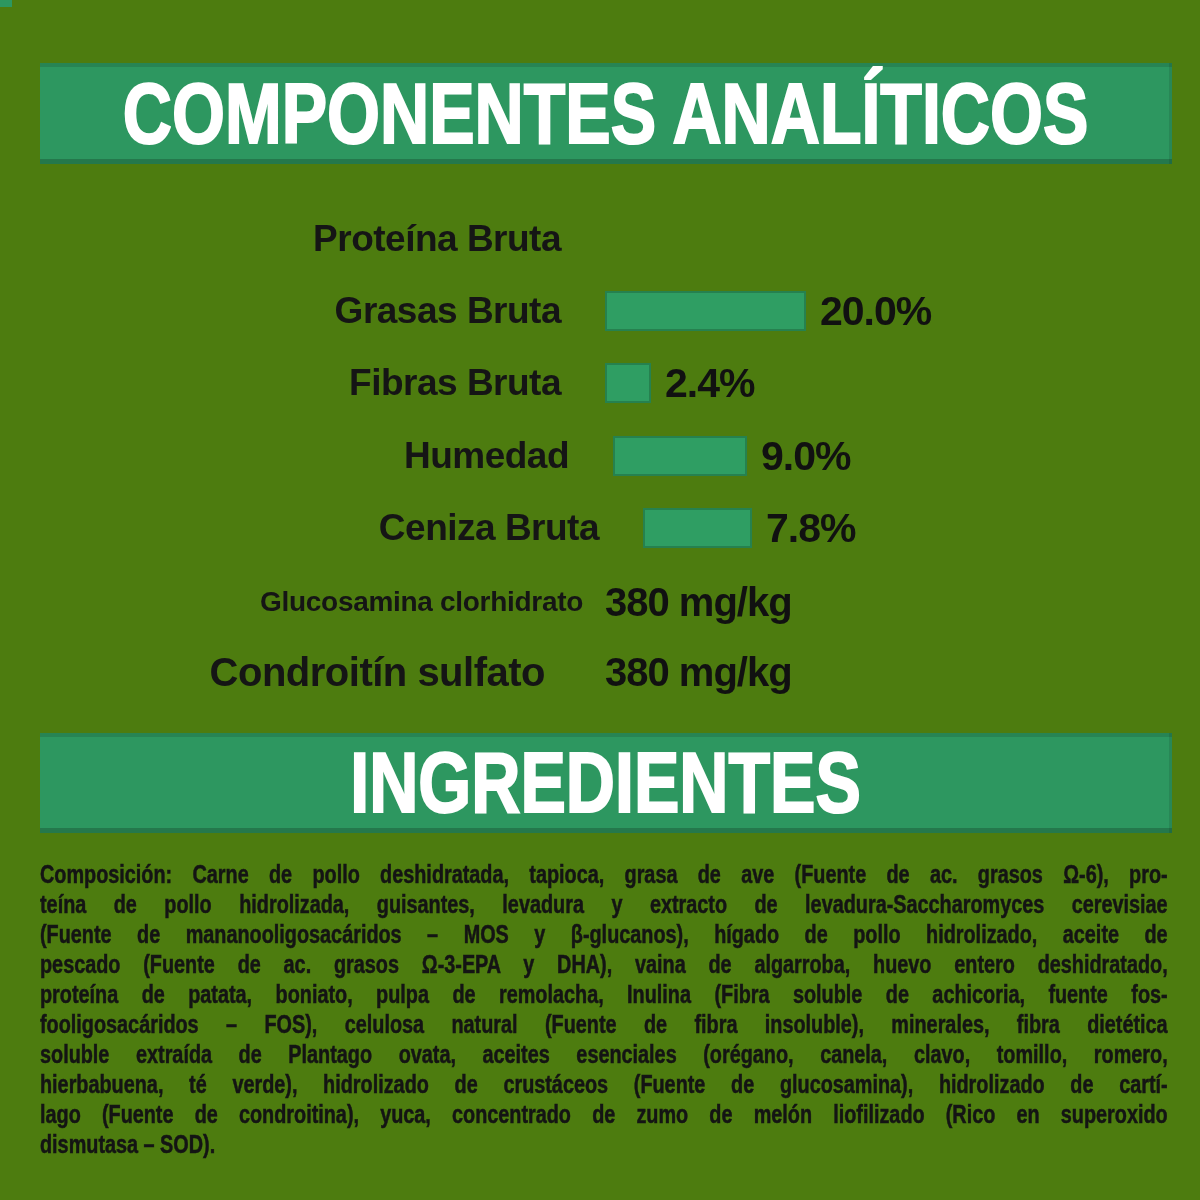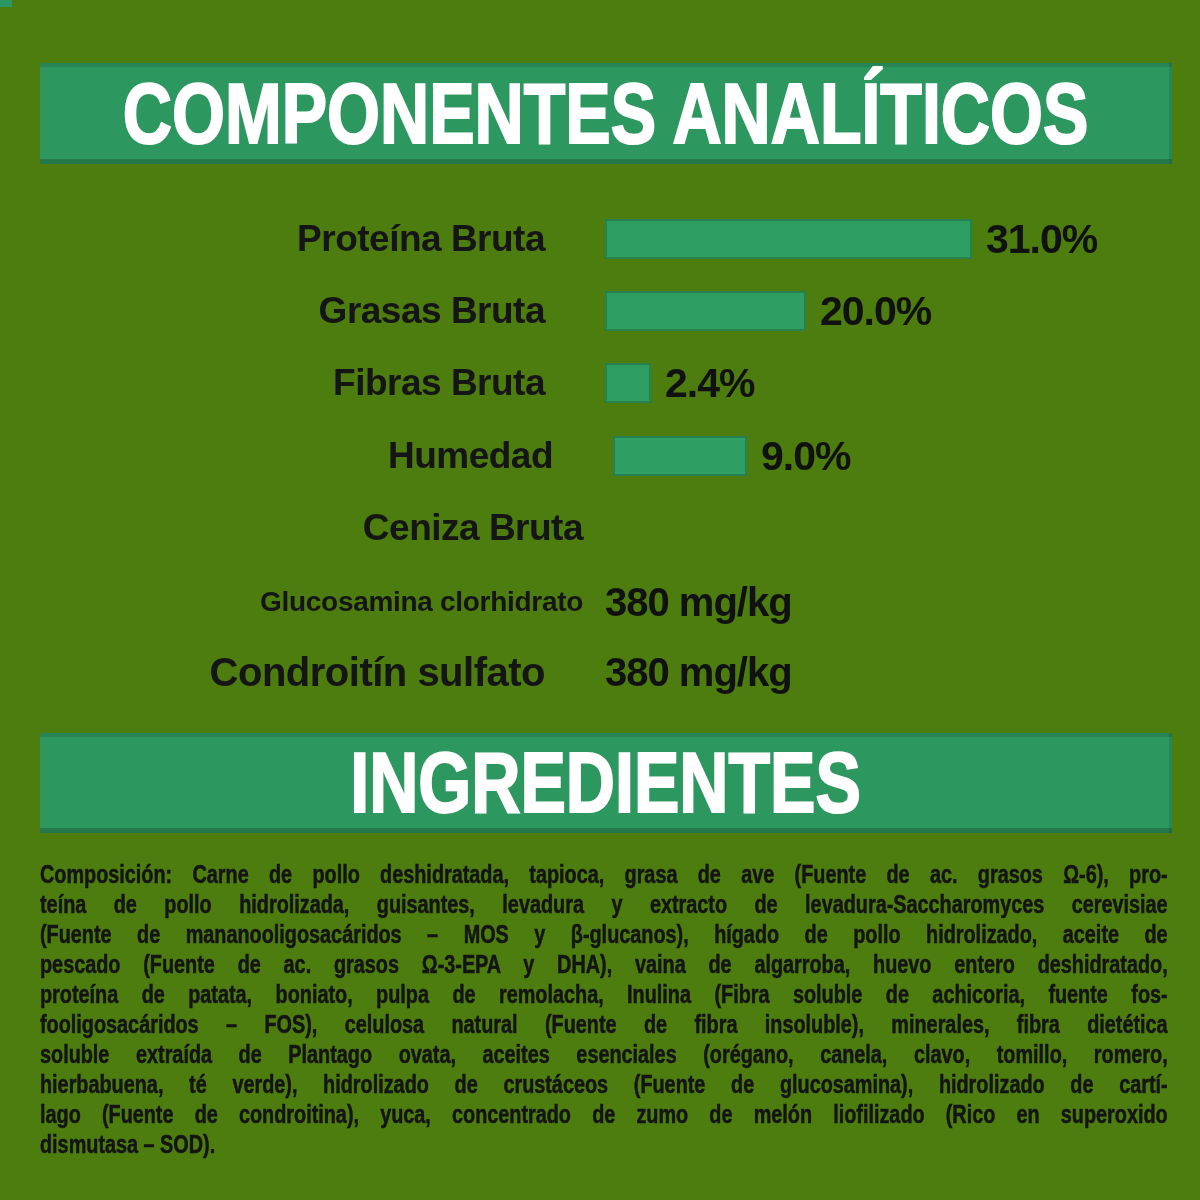--- a/index.html
+++ b/index.html
@@ -19,21 +19,21 @@
     color:#ffffff;font-weight:bold;font-size:82px;white-space:nowrap;
     letter-spacing:0px;transform:scale(0.83,1.04);transform-origin:center center;
     -webkit-text-stroke:2px #ffffff;
   }
   .crow{position:absolute;left:0;width:1200px;height:44px;}
   .rlabel{
     position:absolute;left:0;top:0;width:545px;height:44px;
     display:flex;align-items:center;justify-content:flex-end;
     font-weight:bold;color:#151515;letter-spacing:-0.5px;white-space:nowrap;
   }
-  .rlabel.lg{font-size:37px;}
+  .rlabel.lg{font-size:37px;padding-left:16px;}
   .rlabel.md{font-size:40px;}
   .rlabel.sm{font-size:28px;letter-spacing:-0.3px;padding-left:38px;}
   .rbar-area{
     position:absolute;left:605px;top:0;height:44px;
     display:flex;align-items:center;gap:14px;
   }
   .rbar{
     height:40px;width:0;background:#2f9e63;border:2px solid #26814f;box-sizing:border-box;
   }
   .rvalue{
@@ -61,24 +61,20 @@
   <div class="crop-remnant"></div>
 
   <div class="banner" id="banner-analytical">
     <div class="banner-text">COMPONENTES ANALÍTICOS</div>
   </div>
 
   <div>
 
     <div class="crow" id="row-0">
       <div class="rlabel lg">Proteína Bruta</div>
-      <div class="rbar-area">
-        <div class="rbar" style="width: 367px; background: rgb(47, 158, 99);"></div>
-        <div class="rvalue">31.0%</div>
-      </div>
     </div>
 
     <div class="crow" id="row-1">
       <div class="rlabel lg">Grasas Bruta</div>
       <div class="rbar-area">
         <div class="rbar" style="width: 201px; background: rgb(47, 158, 99);"></div>
         <div class="rvalue">20.0%</div>
       </div>
     </div>
 
@@ -93,20 +89,24 @@
     <div class="crow" id="row-3">
       <div class="rlabel lg">Humedad</div>
       <div class="rbar-area">
         <div class="rbar" style="width: 134px; background: rgb(47, 158, 99);"></div>
         <div class="rvalue">9.0%</div>
       </div>
     </div>
 
     <div class="crow" id="row-4">
       <div class="rlabel lg">Ceniza Bruta</div>
+      <div class="rbar-area">
+        <div class="rbar" style="width: 109px; background: rgb(47, 158, 99);"></div>
+        <div class="rvalue">7.8%</div>
+      </div>
     </div>
 
     <div class="crow" id="row-5">
       <div class="rlabel sm">Glucosamina clorhidrato</div>
       <div class="rbar-area">
 
         <div class="rvalue mg">380 mg/kg</div>
       </div>
     </div>
 

